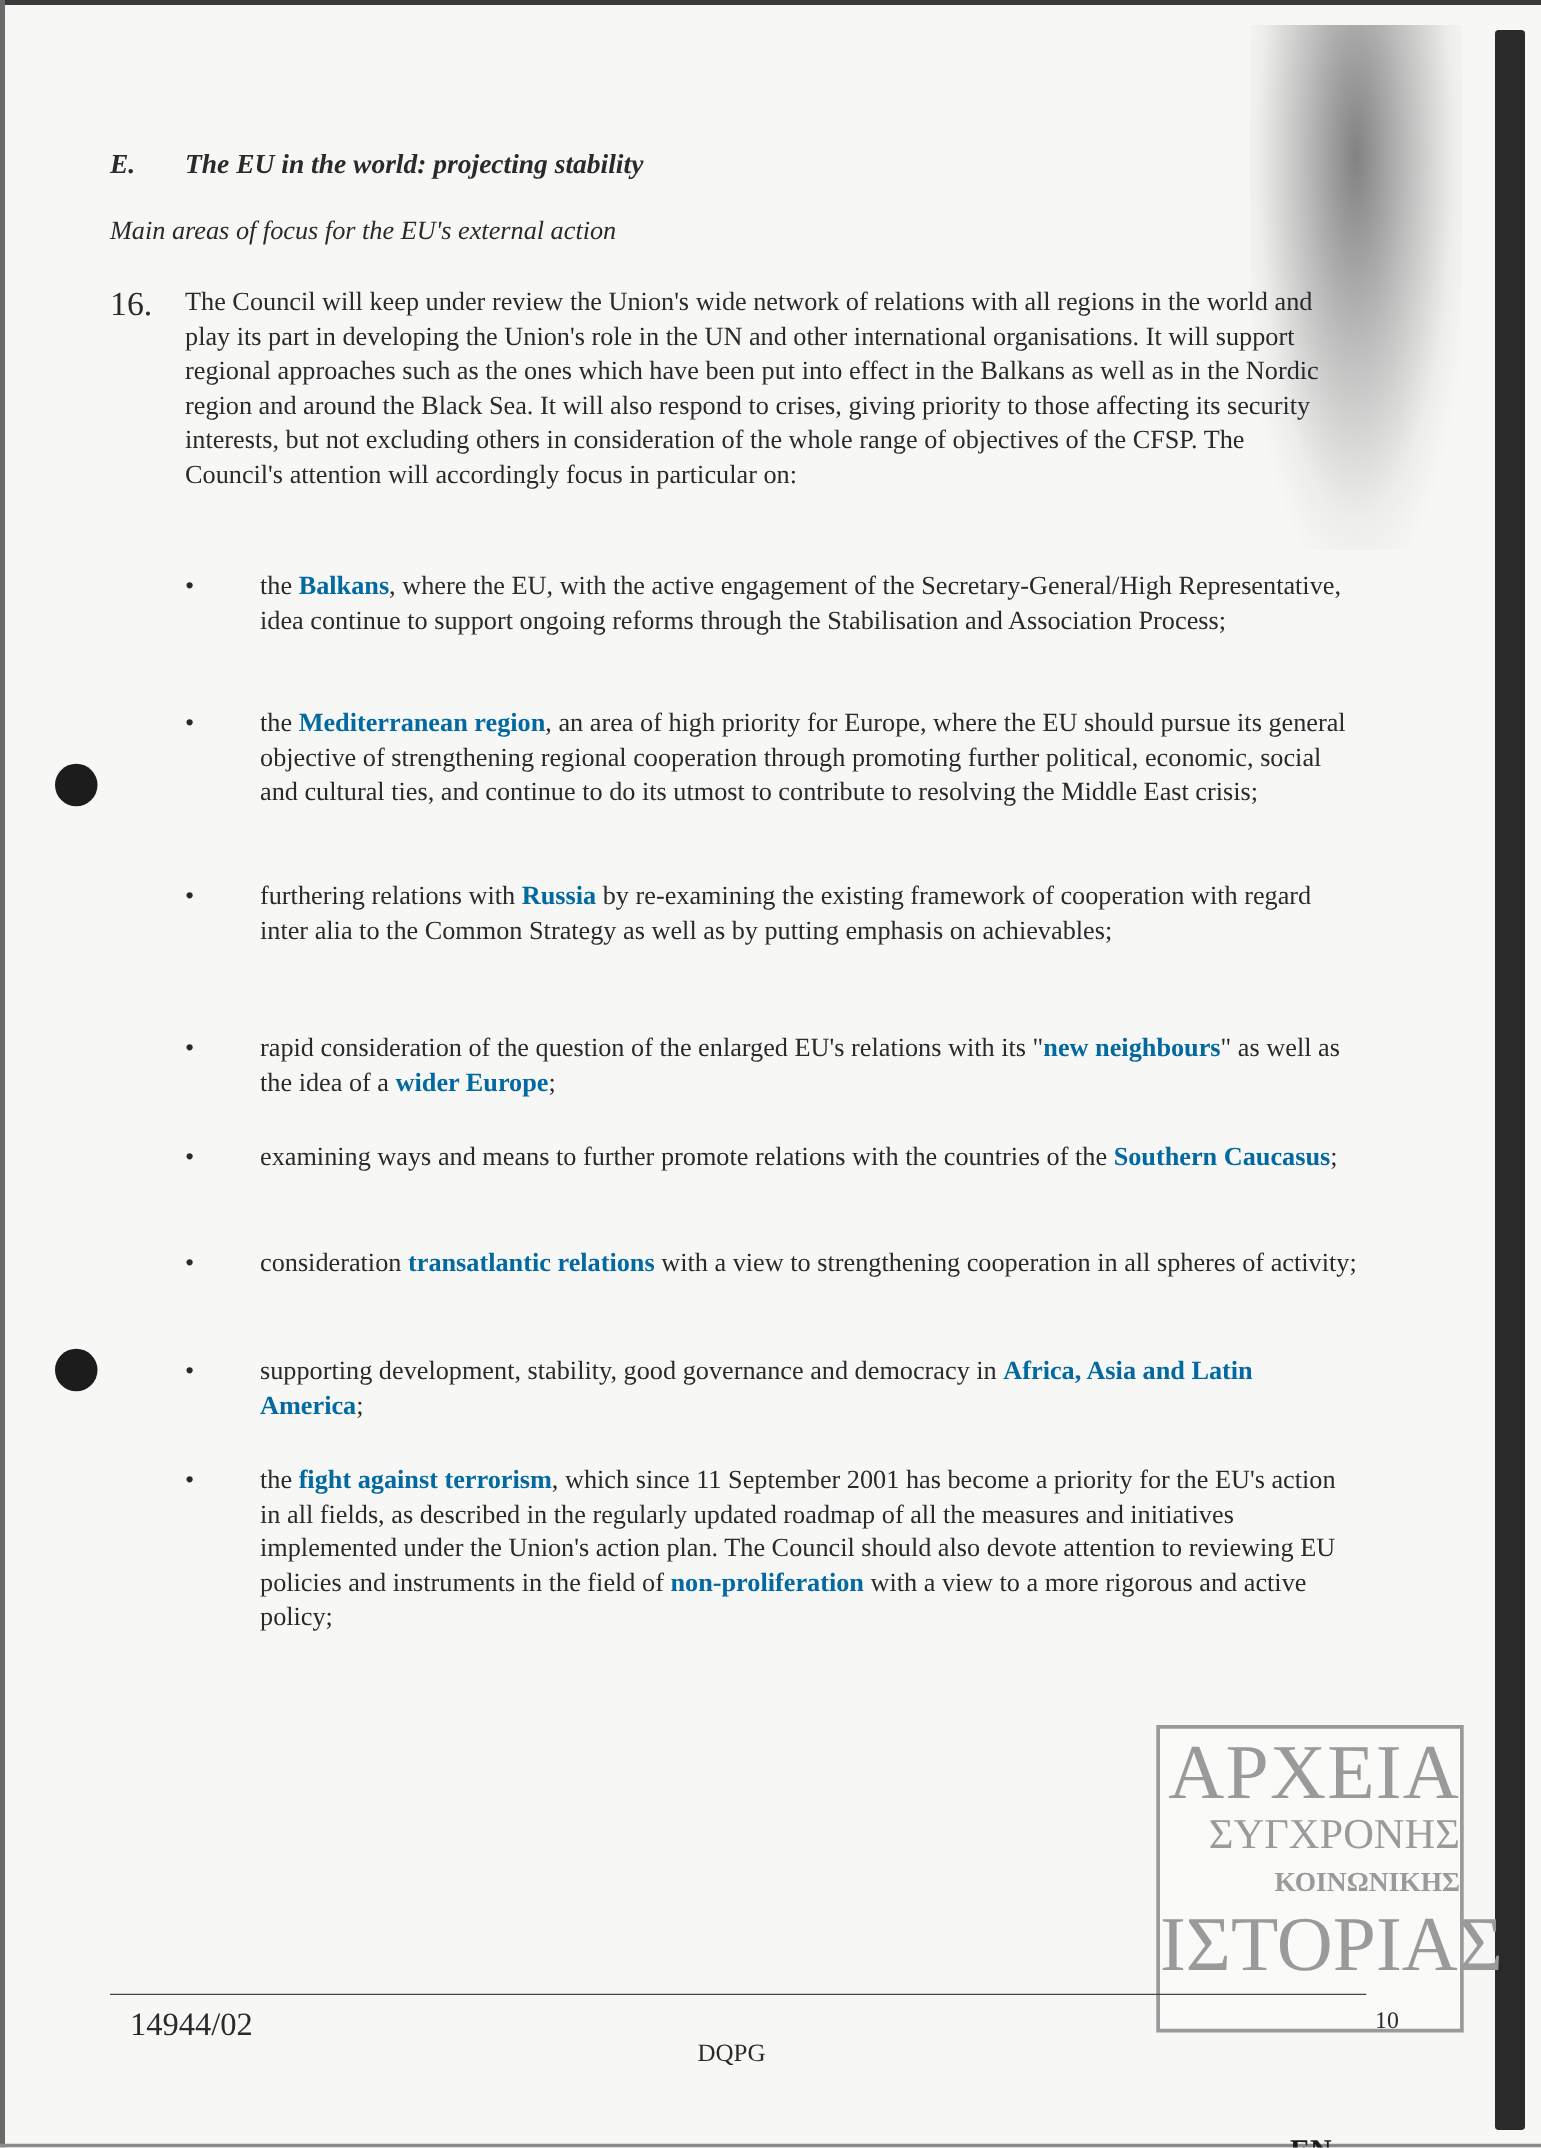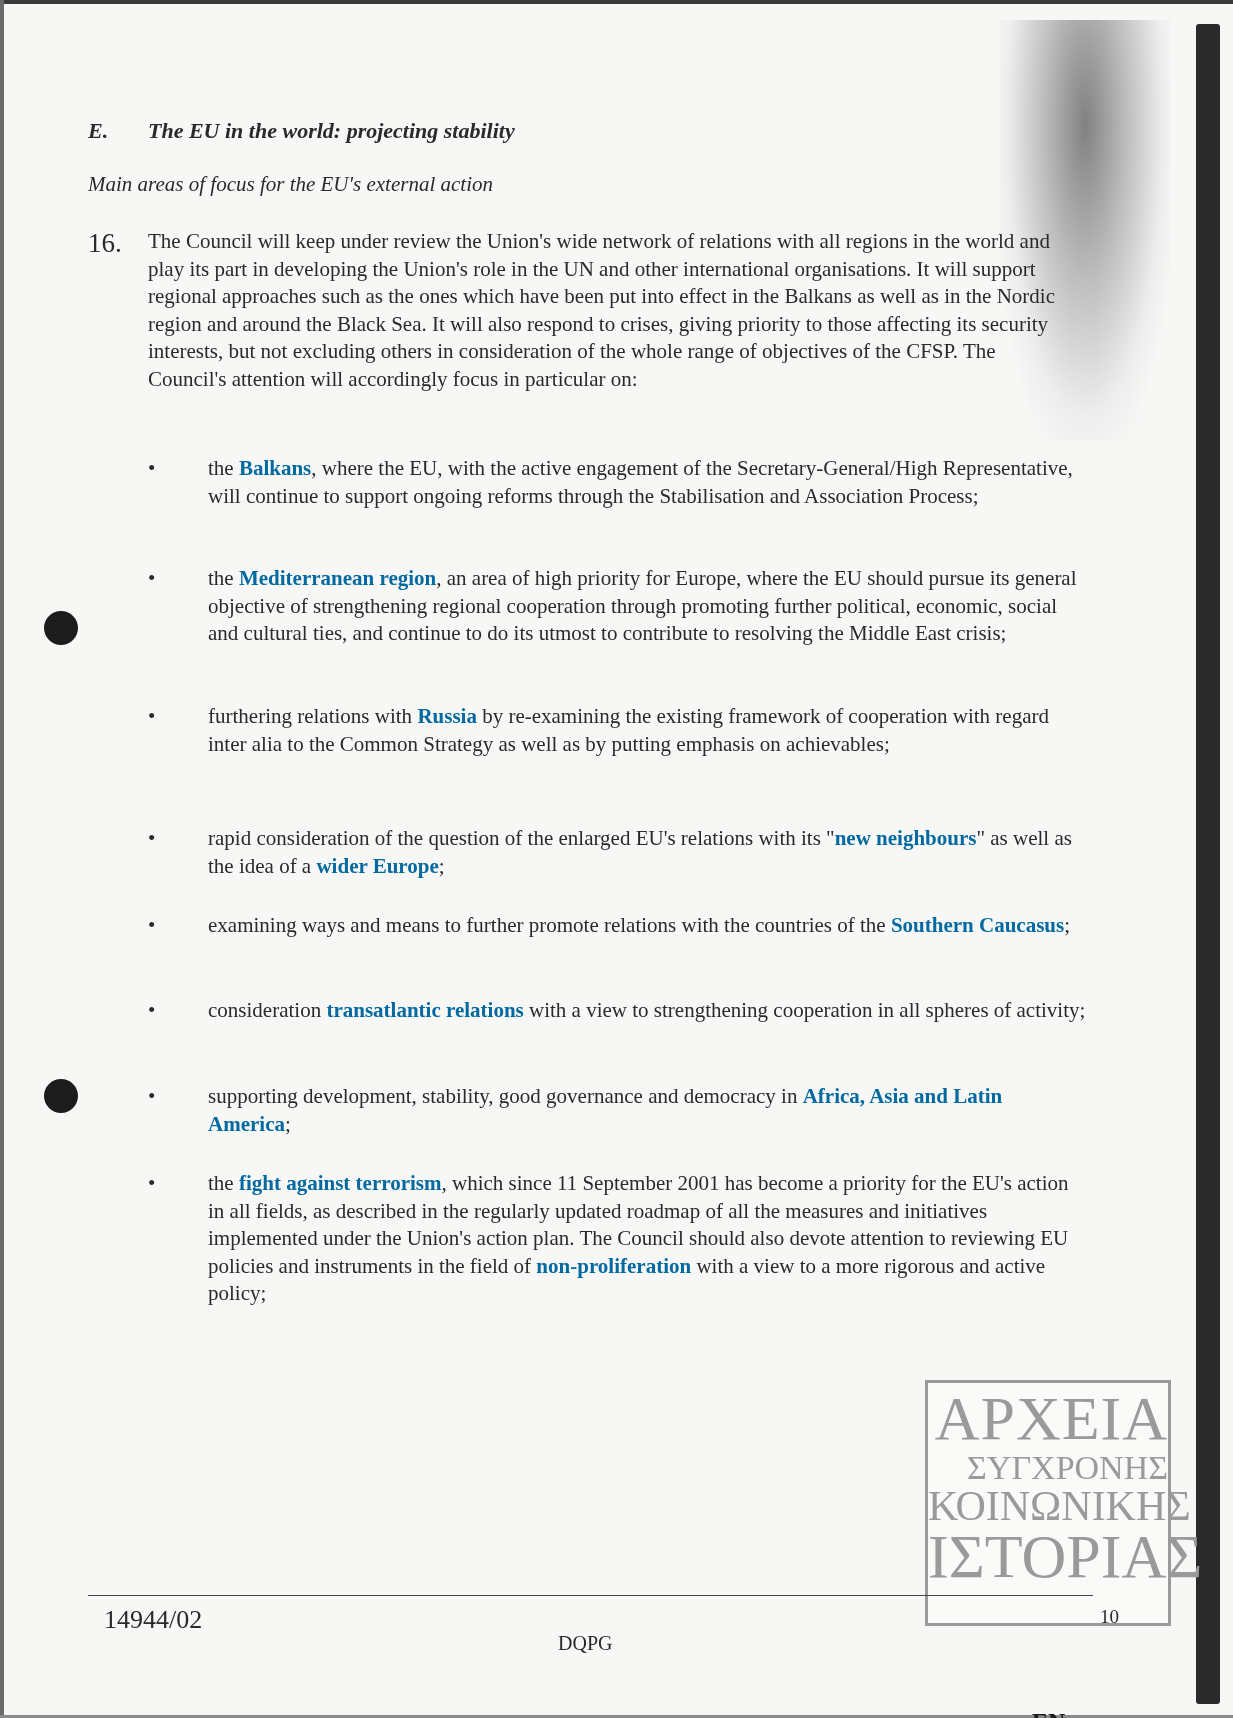--- a/index.html
+++ b/index.html
@@ -39,21 +39,21 @@
   .lang-code { position: absolute; left: 1032px; top: 1708px; font-size: 24px; font-weight: bold; color: #1a1a1a; }
 
   .stamp {
     position: absolute; left: 925px; top: 1380px; width: 240px; height: 240px;
     border: 3px solid #9a9a9a; border-top-color: #9a9a9a;
     color: #9a9a9a; text-align: right; font-family: "Liberation Serif", serif;
     background: rgba(255,255,255,0.35);
   }
   .stamp .l1 { font-size: 62px; line-height: 62px; margin-top: 4px; letter-spacing: 1px; }
   .stamp .l2 { font-size: 34px; line-height: 38px; }
-  .stamp .l3 { font-size: 42px; line-height: 38px; }
+  .stamp .l3 { font-size: 22px; line-height: 38px; font-weight: bold; }
   .stamp .l4 { font-size: 62px; line-height: 62px; }
 </style>
 </head>
 <body>
 
 <div class="page-edge-top"></div>
 <div class="page-edge-left"></div>
 <div class="page-edge-bottom"></div>
 <div class="right-bar"></div>
 <div class="toner-smudge"></div>
@@ -64,21 +64,21 @@
   <span class="label">E.</span><span>The EU in the world: projecting stability</span>
 </div>
 <div class="subheading">Main areas of focus for the EU's external action</div>
 
 <div class="para-num">16.</div>
 <div class="para">The Council will keep under review the Union's wide network of relations with all regions in the world and play its part in developing the Union's role in the UN and other international organisations. It will support regional approaches such as the ones which have been put into effect in the Balkans as well as in the Nordic region and around the Black Sea. It will also respond to crises, giving priority to those affecting its security interests, but not excluding others in consideration of the whole range of objectives of the CFSP. The Council's attention will accordingly focus in particular on:</div>
 
 <ul class="bullets">
   <li class="bullet" style="top:0px;">
     <span class="dot">•</span>
-    <span class="text"><span>the </span><b>Balkans</b><span>, where the EU, with the active engagement of the Secretary-General/High Representative, will continue to support ongoing reforms through the Stabilisation and Association Process;</span></span>
+    <span class="text"><span>the </span><b>Balkans</b><span>, where the EU, with the active engagement of the Secretary-General/High Representative, idea continue to support ongoing reforms through the Stabilisation and Association Process;</span></span>
   </li>
   <li class="bullet" style="top:110px;">
     <span class="dot">•</span>
     <span class="text"><span>the </span><b>Mediterranean region</b><span>, an area of high priority for Europe, where the EU should pursue its general objective of strengthening regional cooperation through promoting further political, economic, social and cultural ties, and continue to do its utmost to contribute to resolving the Middle East crisis;</span></span>
   </li>
   <li class="bullet" style="top:248px;">
     <span class="dot">•</span>
     <span class="text"><span>furthering relations with </span><b>Russia</b><span> by re-examining the existing framework of cooperation with regard inter alia to the Common Strategy as well as by putting emphasis on achievables;</span></span>
   </li>
   <li class="bullet" style="top:370px;">

